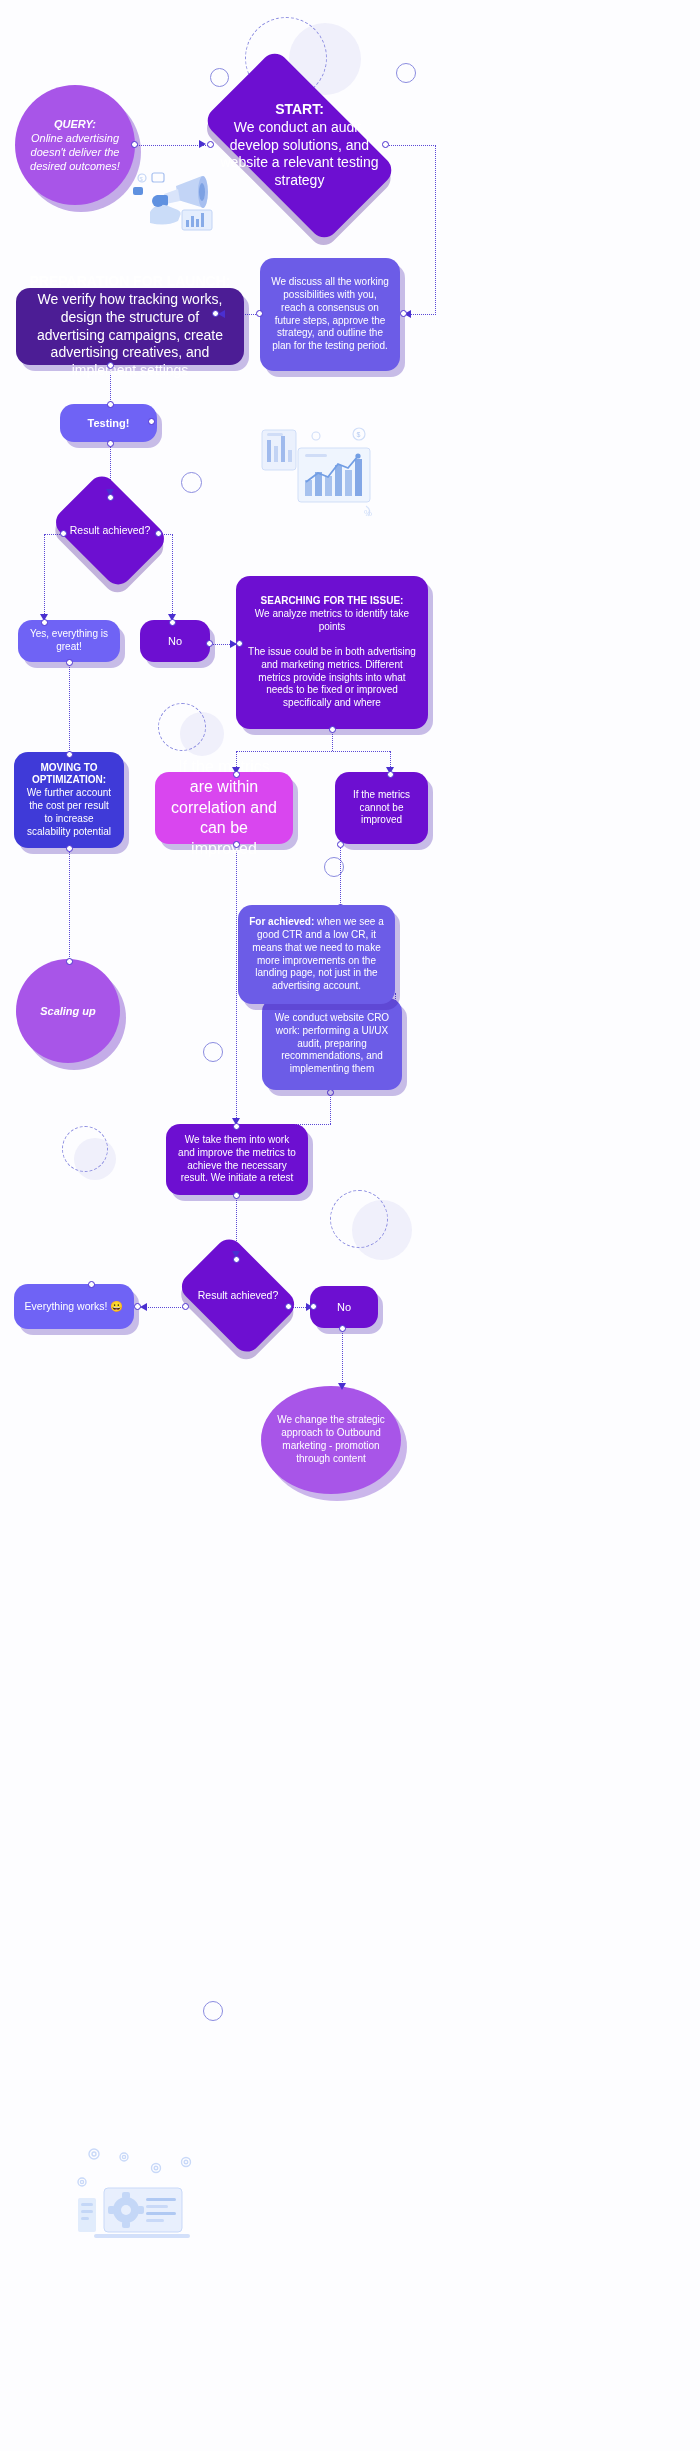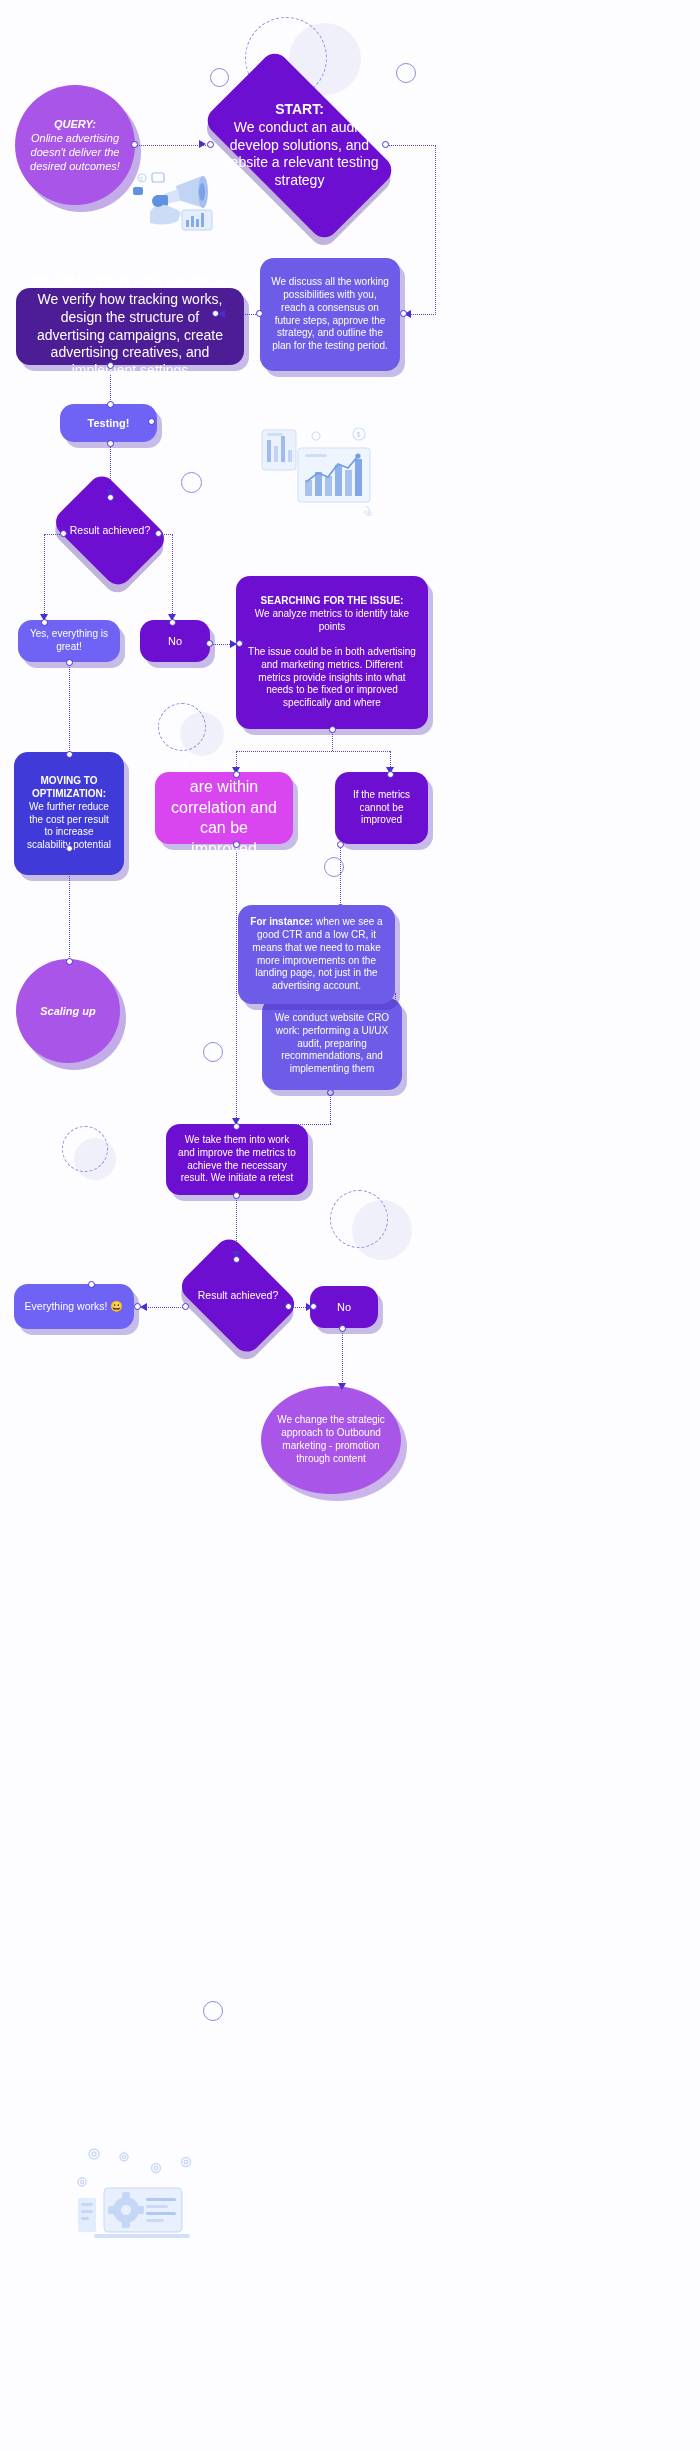--- a/index.html
+++ b/index.html
@@ -315,24 +315,24 @@
   </div>
 
   <div class="node rect" style="left:236px;top:576px;width:192px;height:153px;background:#6d0fd1;font-size:10px;">
     <div class="inner">
       <b>SEARCHING FOR THE ISSUE:</b><br>
       <span>We analyze metrics to identify take points</span><br><br>
       <span>The issue could be in both advertising and marketing metrics. Different metrics provide insights into what needs to be fixed or improved specifically and where</span>
     </div>
   </div>
 
-  <div class="node rect" style="left:14px;top:752px;width:110px;height:123px;background:#3f3ad8;font-size:10px;">
+  <div class="node rect" style="left:14px;top:752px;width:110px;height:96px;background:#3f3ad8;font-size:10px;">
     <div class="inner">
       <b>MOVING TO OPTIMIZATION:</b><br>
-      <span>We further reduce the cost per result to increase scalability potential</span>
+      <span>We further account the cost per result to increase scalability potential</span>
     </div>
   </div>
 
   <div class="node rect" style="left:155px;top:772px;width:138px;height:72px;background:#d946ef;font-size:16px;">
     <div class="inner">
       <span>If the metrics are within correlation and can be improved</span>
     </div>
   </div>
 
   <div class="node rect" style="left:335px;top:772px;width:93px;height:72px;background:#6d0fd1;font-size:10px;">
@@ -342,21 +342,21 @@
   </div>
 
   <div class="node circ" style="left:16px;top:959px;width:104px;height:104px;background:#a855e8;font-size:11px;">
     <div class="inner">
       <b>Scaling up</b>
     </div>
   </div>
 
   <div class="node rect" style="left:238px;top:905px;width:157px;height:99px;background:#6c5ce7;font-size:10px;z-index:7;">
     <div class="inner">
-      <b>For instance:</b><span> when we see a good CTR and a low CR, it means that we need to make more improvements on the landing page, not just in the advertising account.</span>
+      <b>For achieved:</b><span> when we see a good CTR and a low CR, it means that we need to make more improvements on the landing page, not just in the advertising account.</span>
     </div>
   </div>
 
   <div class="node rect" style="left:262px;top:998px;width:140px;height:92px;background:#6c5ce7;font-size:10px;z-index:6;">
     <div class="inner">
       <span>We conduct website CRO work: performing a UI/UX audit, preparing recommendations, and implementing them</span>
     </div>
   </div>
 
   <div class="node rect" style="left:166px;top:1124px;width:142px;height:71px;background:#6d0fd1;font-size:10px;">

